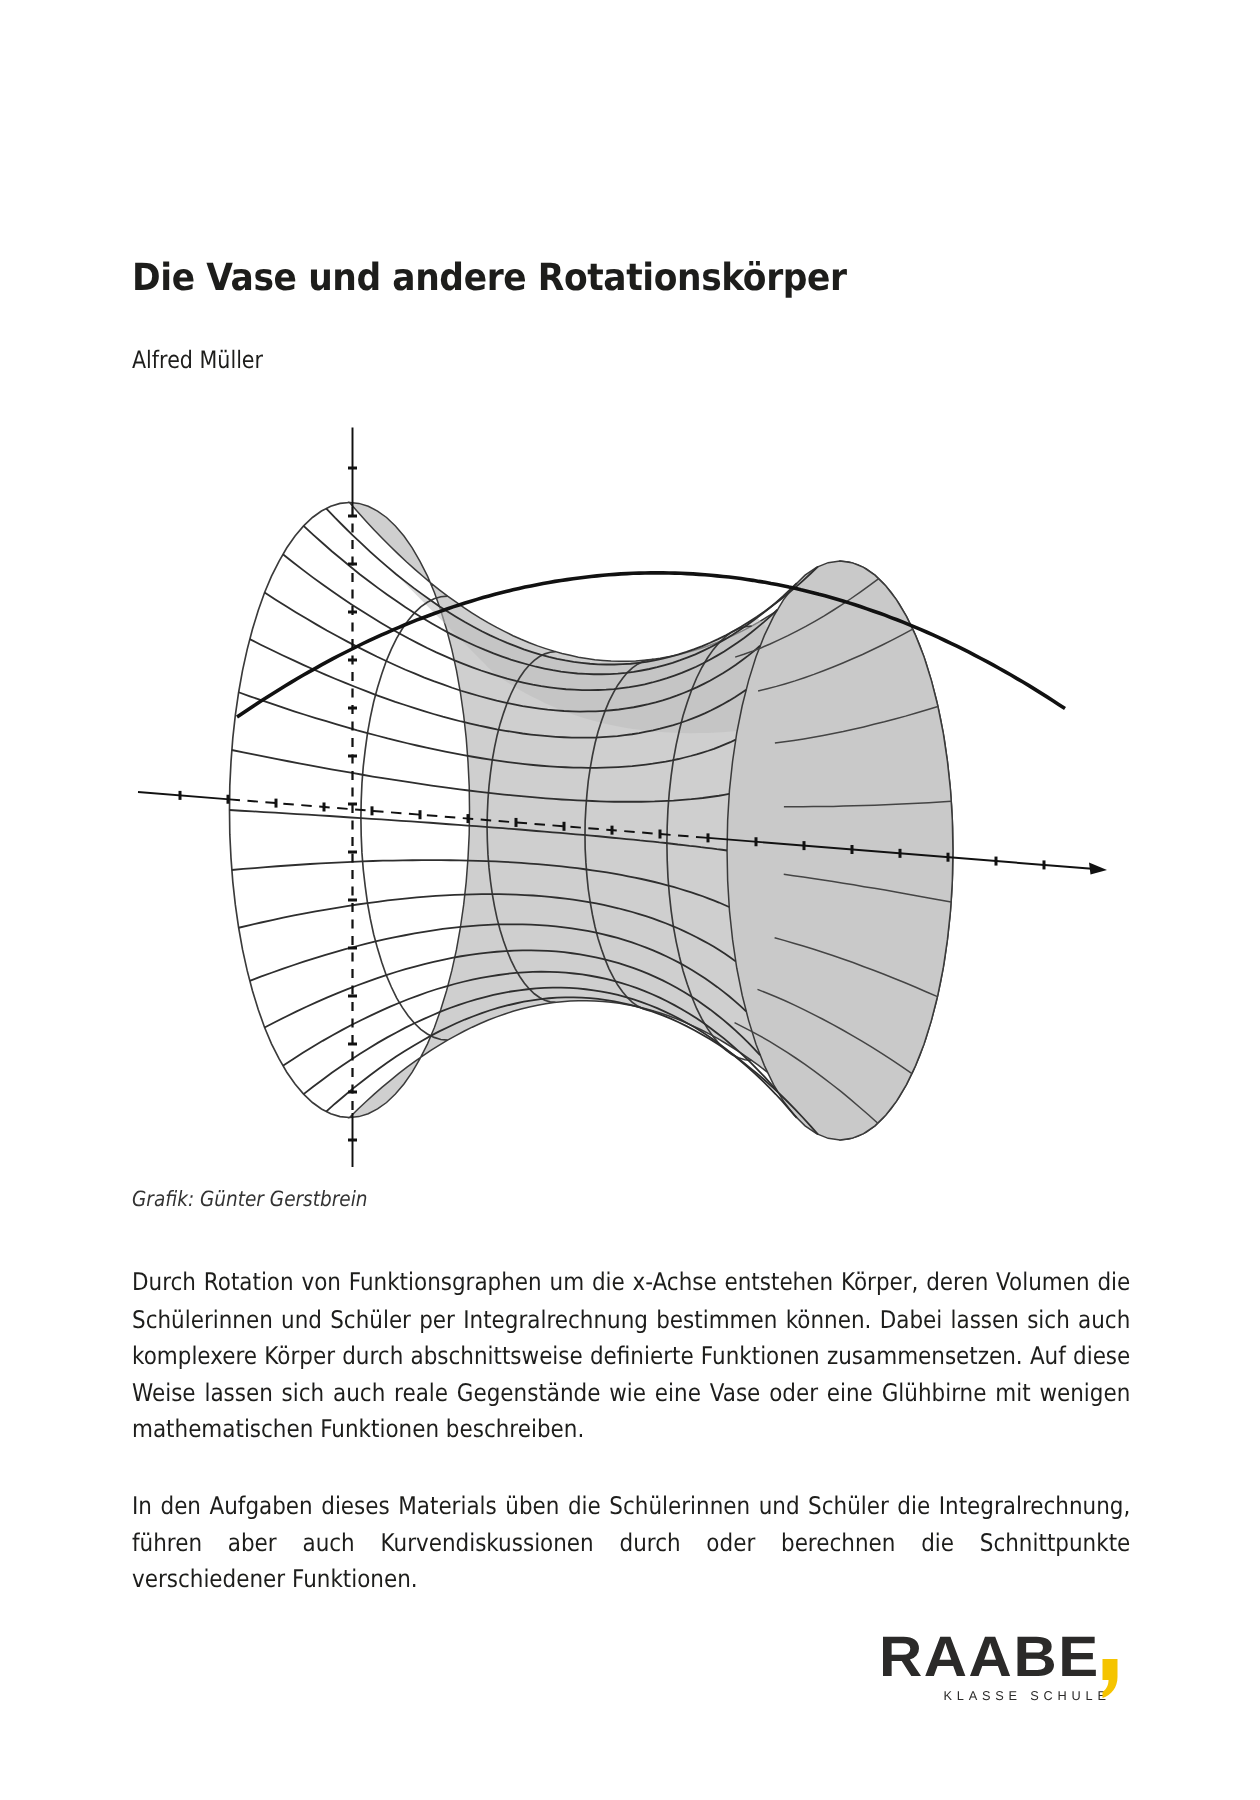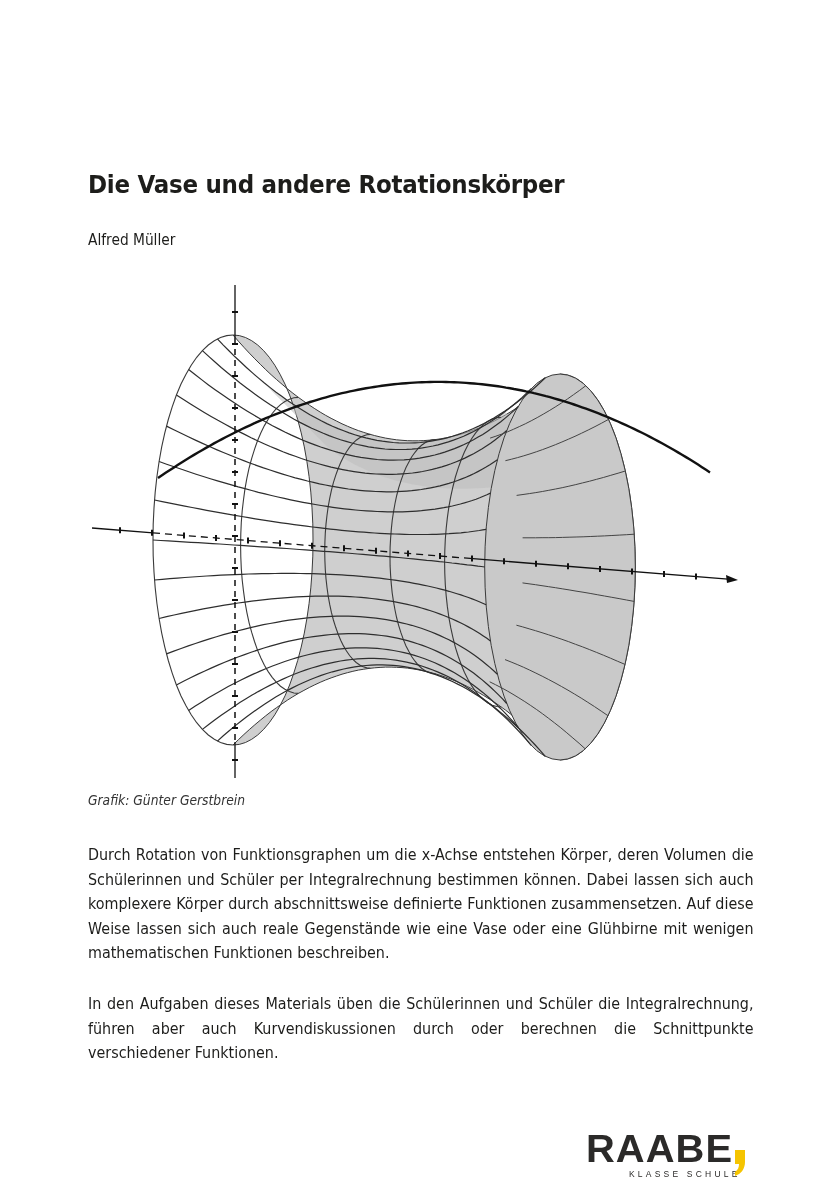--- a/index.html
+++ b/index.html
@@ -4,21 +4,21 @@
 <style>
   html, body { margin: 0; padding: 0; background: #ffffff; }
   body { width: 840px; height: 1200px; position: relative; overflow: hidden; font-family: "DejaVu Sans", sans-serif; color: #1d1d1b; }
   .title { position: absolute; left: 88px; top: 170px; font-size: 25px; font-weight: bold; letter-spacing: -0.3px; font-family: "DejaVu Sans", sans-serif; color: #1d1d1b; transform: scaleX(0.92); transform-origin: left top; white-space: nowrap; }
   .author { position: absolute; left: 88px; top: 230px; font-size: 16px; font-family: "DejaVu Sans", sans-serif; color: #1d1d1b; transform: scaleX(0.86); transform-origin: left top; white-space: nowrap; }
   .figure { position: absolute; left: 0; top: 270px; width: 840px; height: 520px; }
   .caption { position: absolute; left: 88px; top: 792px; font-size: 14px; font-style: italic; color: #333; transform: scaleX(0.88); transform-origin: left top; white-space: nowrap; }
   .para { position: absolute; left: 88px; width: 752px; font-size: 16.2px; line-height: 24.5px; text-align: justify; color: #1d1d1b; transform: scaleX(0.885); transform-origin: left top; }
   .p1 { top: 843px; }
   .p2 { top: 992px; }
-  .logo { position: absolute; left: 586px; top: 1130px; width: 170px; height: 50px; }
+  .logo { position: absolute; left: 586px; top: 1086px; width: 170px; height: 50px; }
   .logo-word { position: absolute; left: 0; top: 0; font-family: "Liberation Sans", sans-serif; font-size: 38px; font-weight: bold; letter-spacing: 1px; color: #2b2a29; transform: scaleX(1.05); transform-origin: left top; line-height: 38px; }
   .logo-sub { position: absolute; left: 43px; top: 39px; font-family: "Liberation Sans", sans-serif; font-size: 8.5px; letter-spacing: 3.2px; color: #2b2a29; white-space: nowrap; }
   .logo-comma { position: absolute; left: 148px; top: 20px; width: 12px; height: 26px; }
 </style>
 </head>
 <body>
 
 <div class="title">Die Vase und andere Rotationskörper</div>
 <div class="author">Alfred Müller</div>
 

